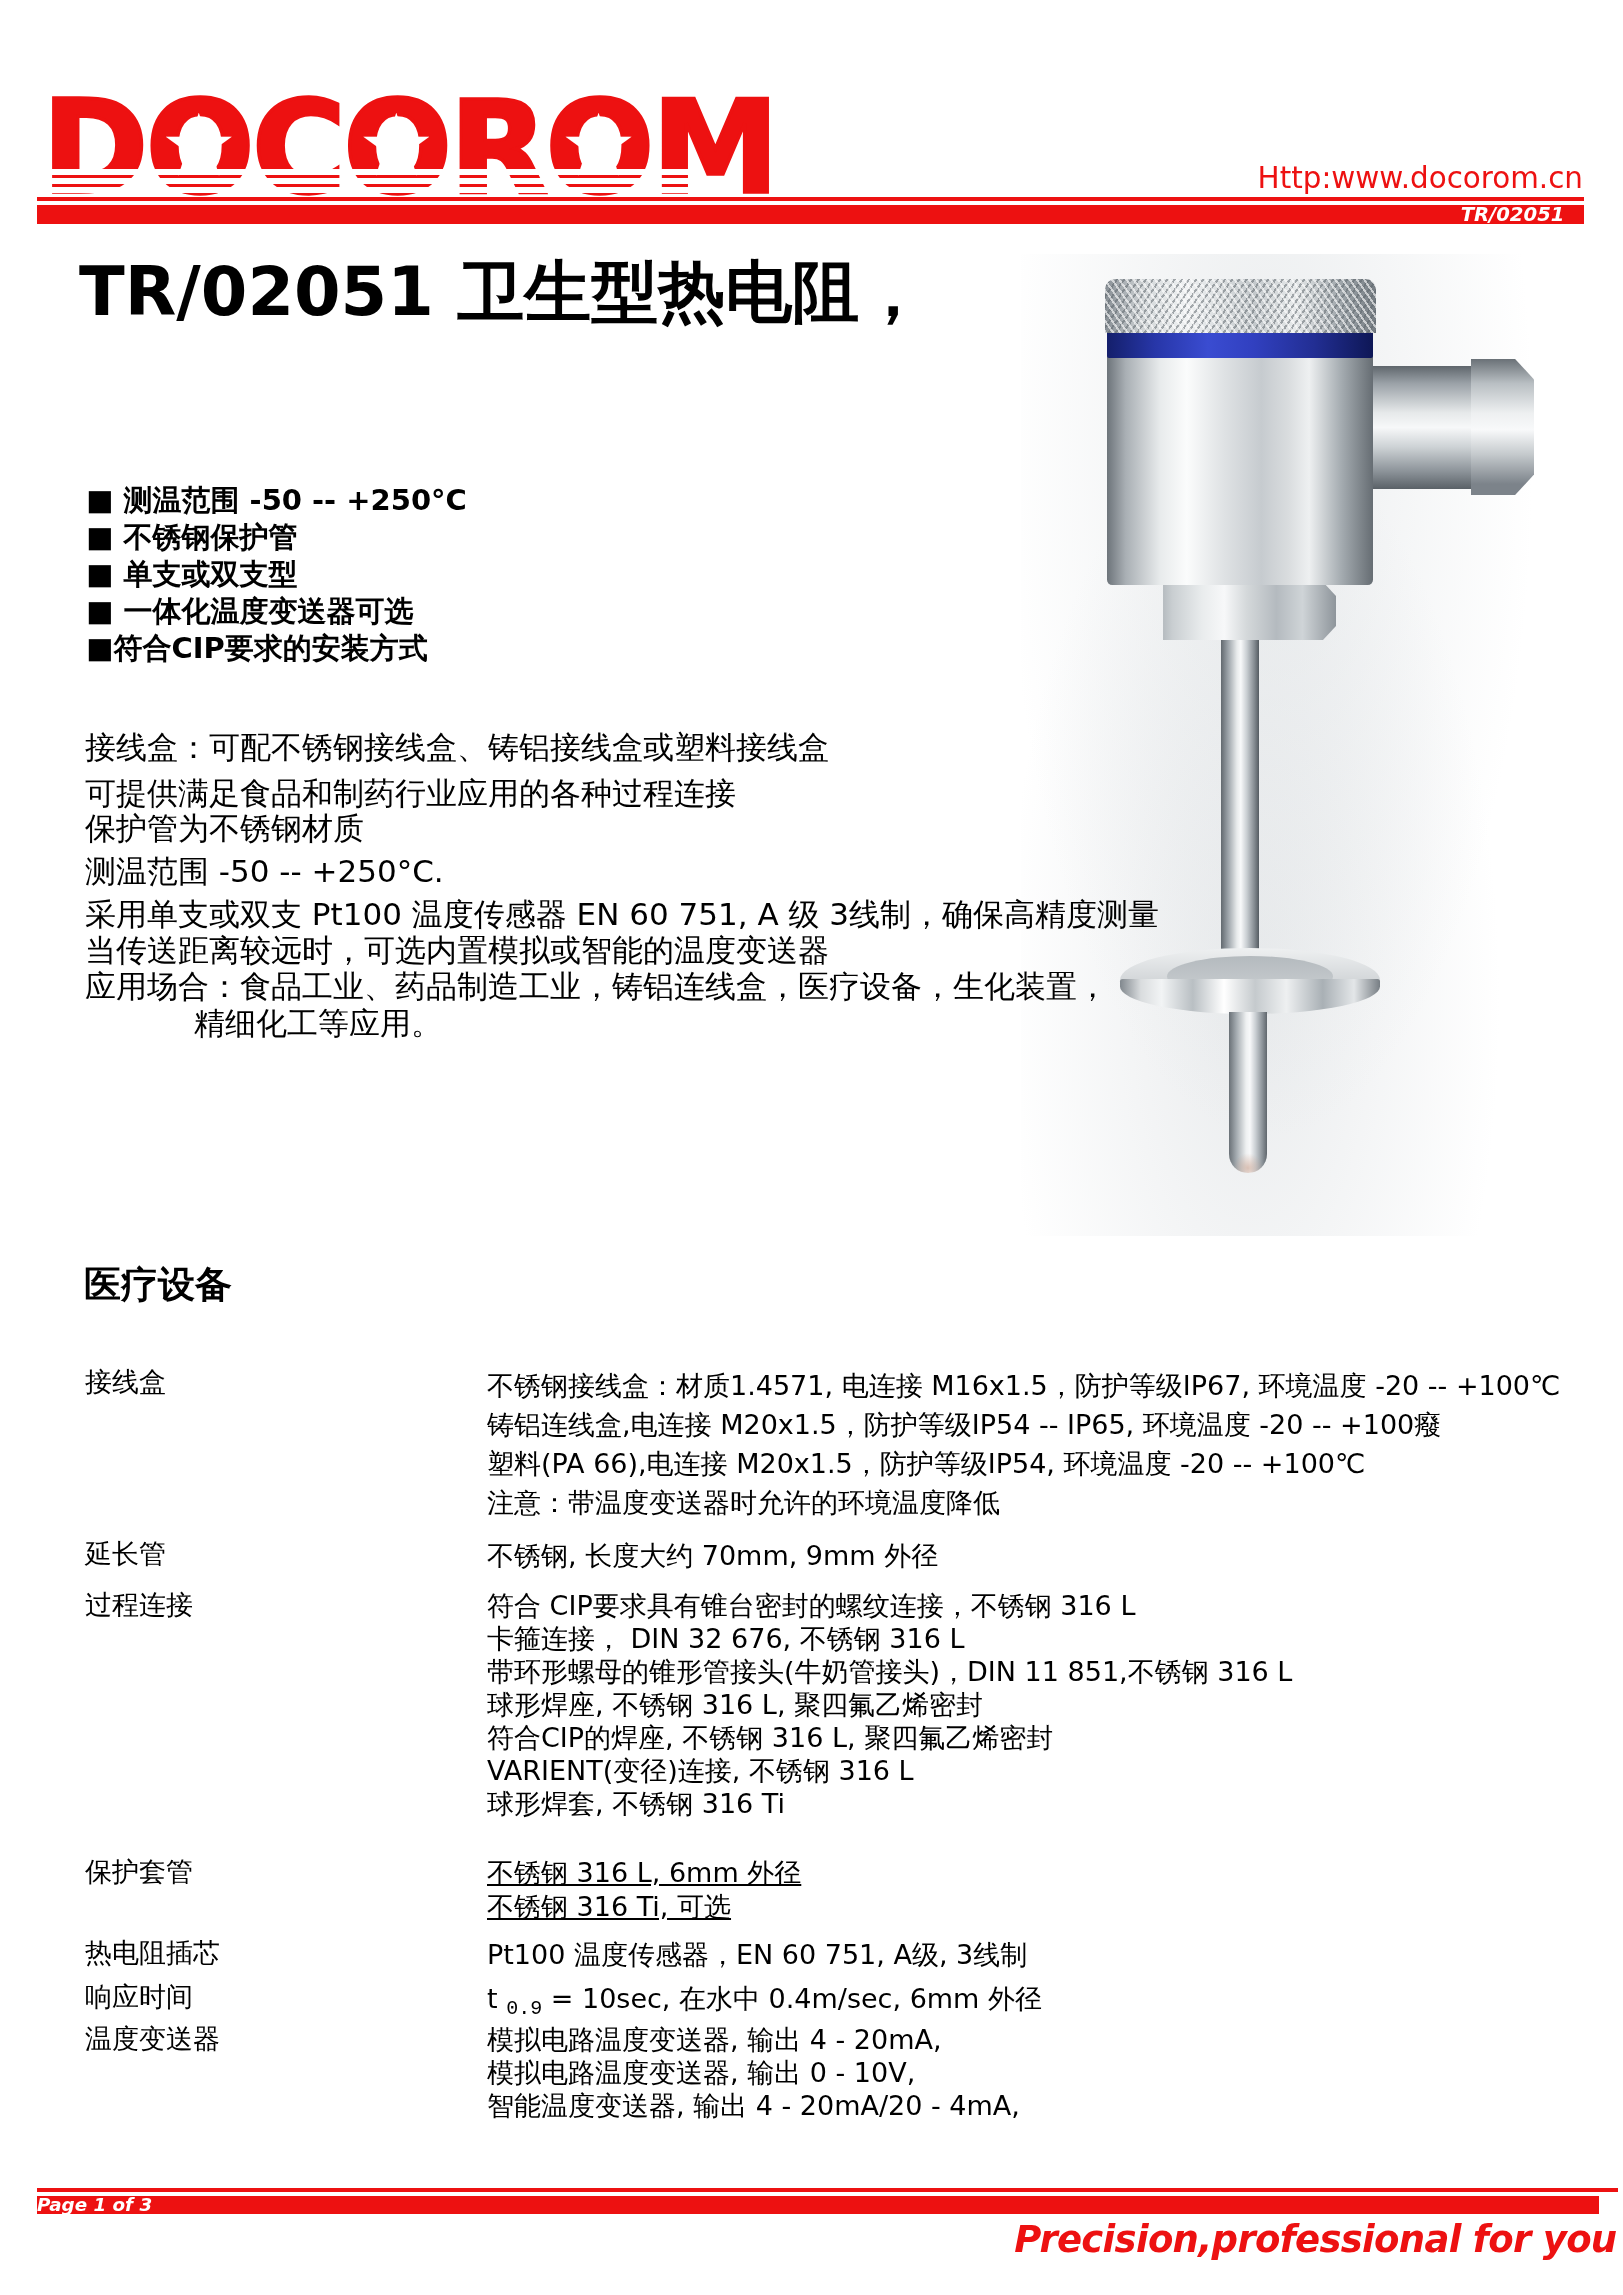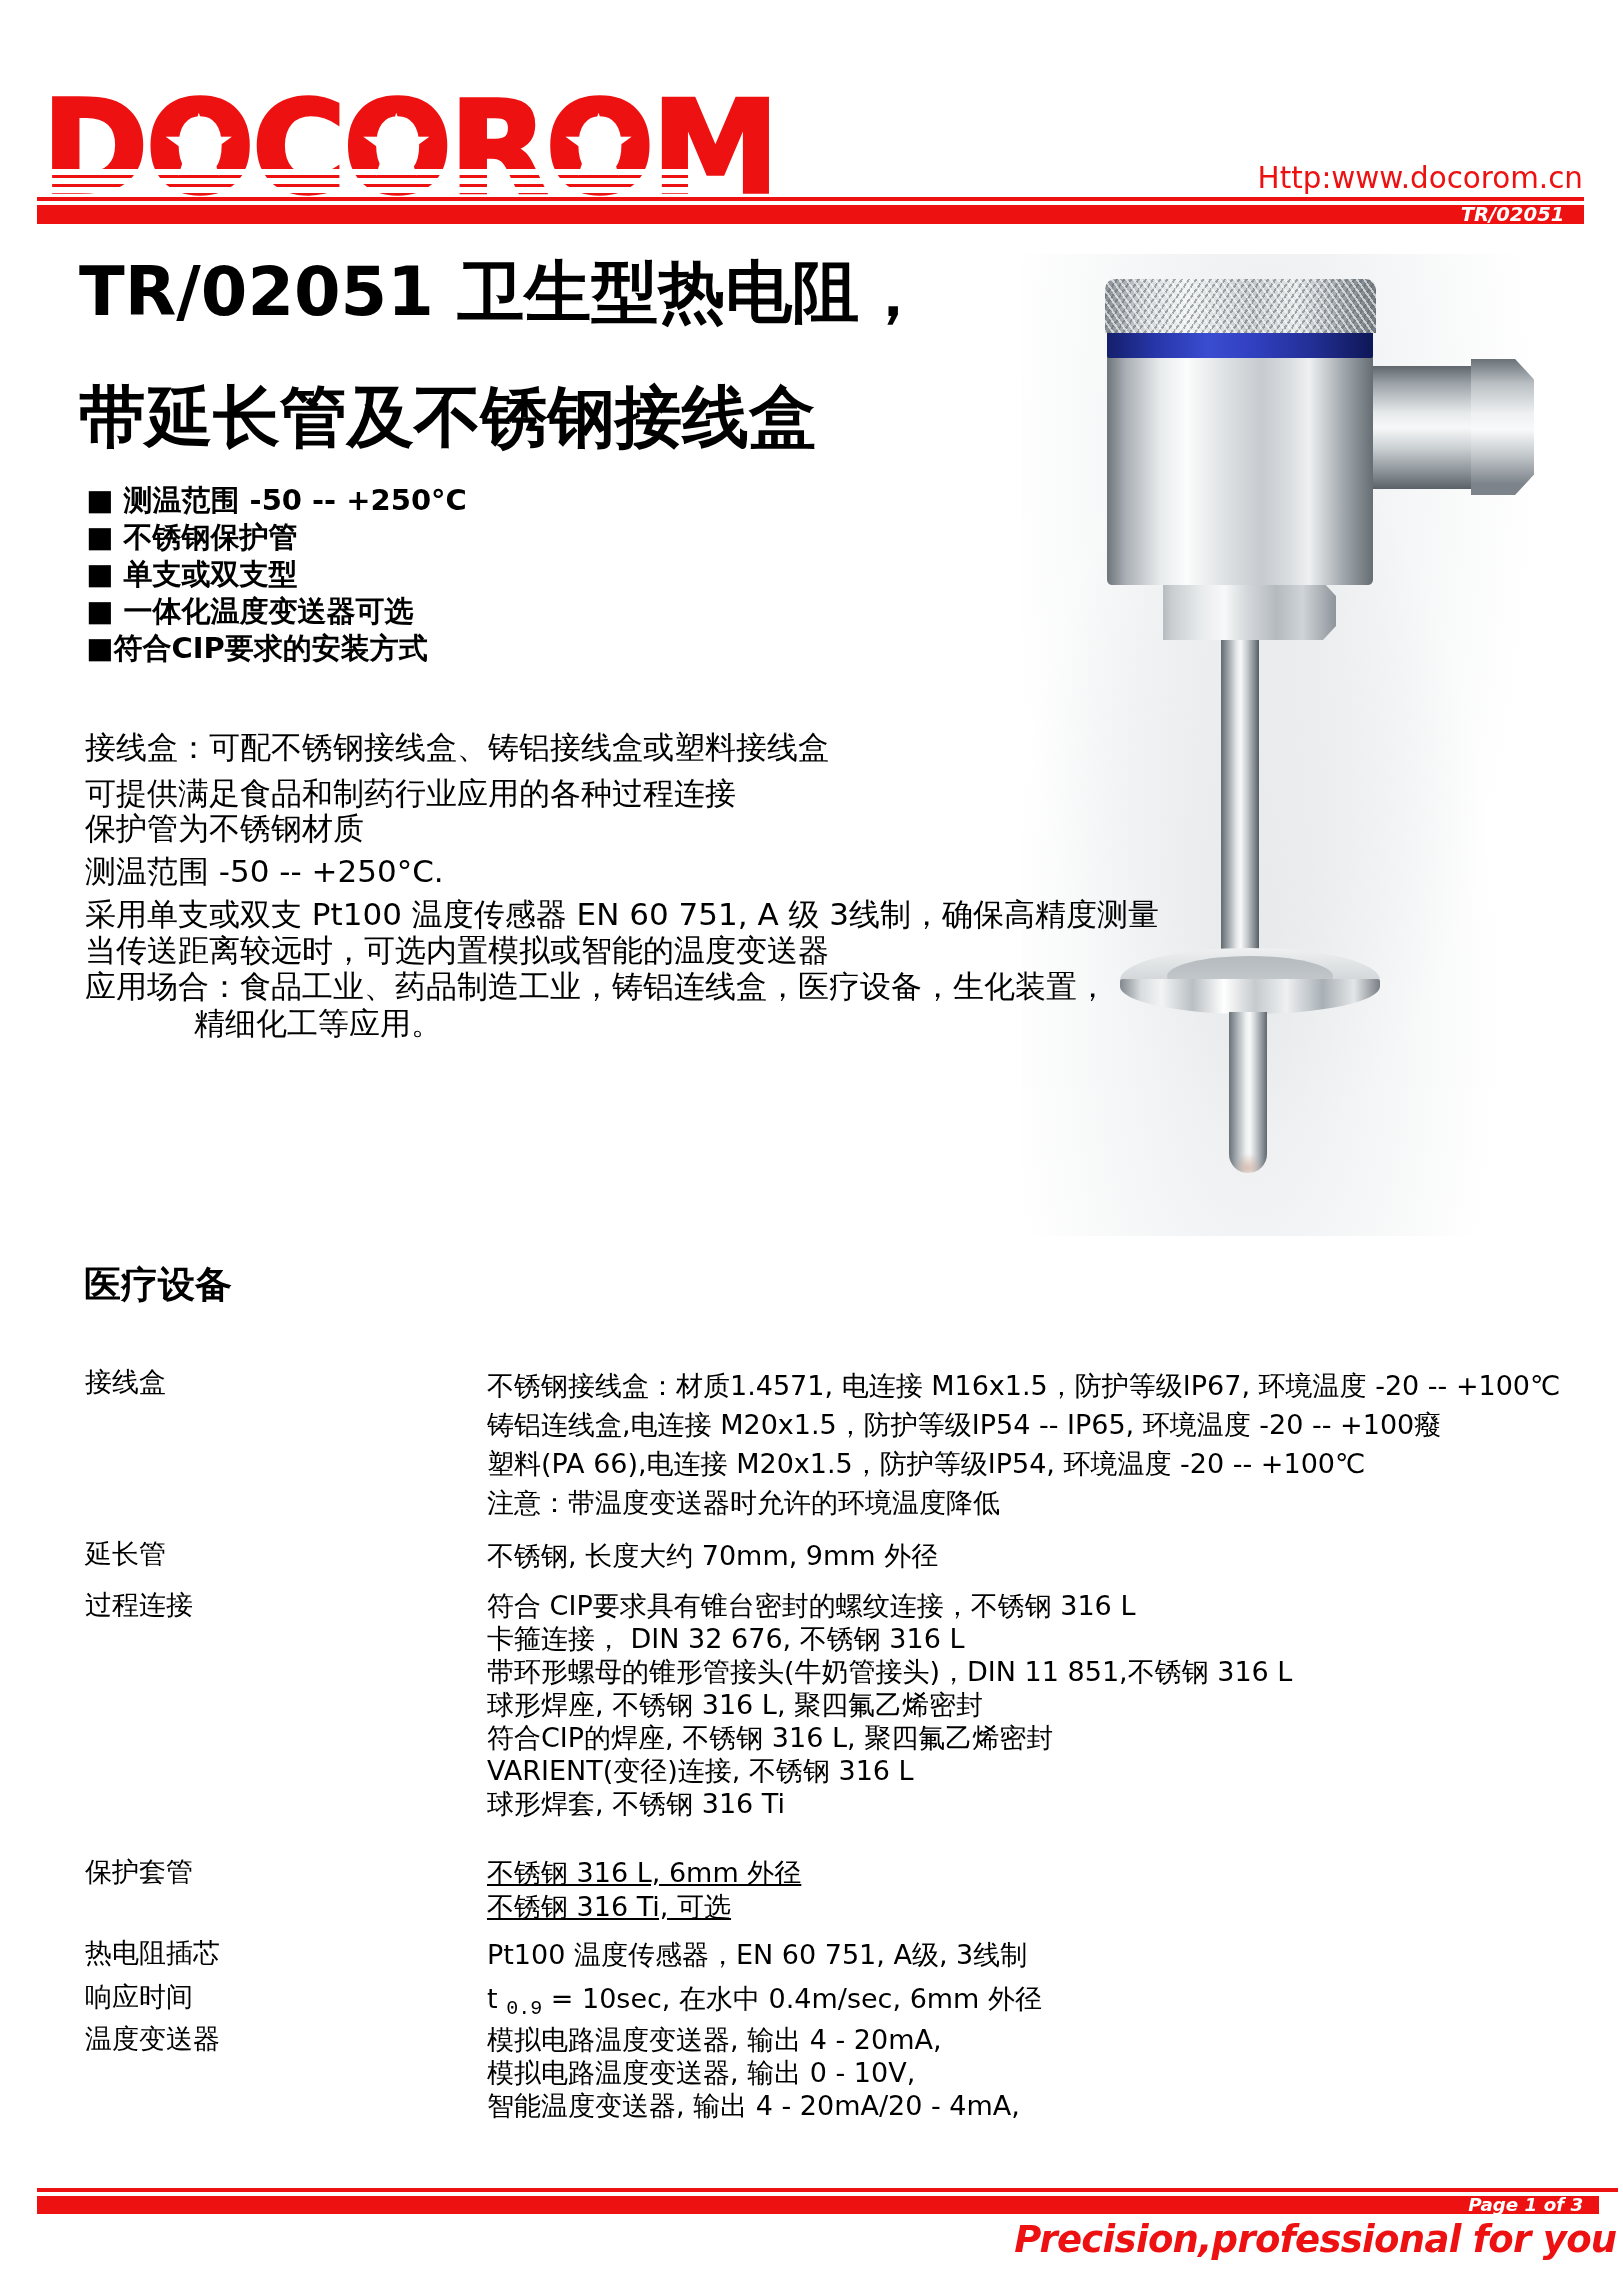--- a/index.html
+++ b/index.html
@@ -53,21 +53,21 @@
   .val .vl{white-space:nowrap;}
   .v1 .vl{line-height:39px;}
   .v3 .vl{line-height:33px;}
   .v4 .vl{line-height:34px;text-decoration:underline;}
   .v7 .vl{line-height:33px;}
   sub.sb{font-size:20px;font-family:Liberation Mono, monospace;}
   
   .rule-bottom{position:absolute;left:37px;top:2188px;width:1581px;height:3.9px;background:var(--red);}
   .bar-bottom{
     position:absolute;left:37px;top:2196px;width:1562px;height:18.3px;background:var(--red);
-    color:#fff;text-align:right;box-sizing:border-box;padding-right:15.7px;
+    color:#fff;text-align:left;box-sizing:border-box;padding-right:15.7px;
     font-size:18.3px;font-weight:700;font-style:italic;line-height:18.3px;
   }
   .tagline{
     position:absolute;right:6.5px;top:2218px;color:var(--red);
     font-size:37px;font-weight:700;font-style:italic;letter-spacing:-0.7px;
   }
   
   .product{position:absolute;left:1047px;top:274px;width:510px;height:916px;}
   .product div{position:absolute;}
   .glow{
@@ -178,21 +178,20 @@
     <div class="probe"></div>
     <div class="conn-tube"></div>
     <div class="conn-hex"></div>
     <div class="nut"></div>
     <div class="bodyc"></div>
     <div class="band"></div>
     <div class="cap"></div>
   </div>
 
   <div class="title1">TR/02051 卫生型热电阻，</div>
-  <div class="title2">带延长管及不锈钢接线盒</div>
 
   <div class="features">
     <div>■ 测温范围 -50 -- +250°C</div>
     <div>■ 不锈钢保护管</div>
     <div>■ 单支或双支型</div>
     <div>■ 一体化温度变送器可选</div>
     <div>■符合CIP要求的安装方式</div>
   </div>
 
   <div class="il" style="top:728px">接线盒：可配不锈钢接线盒、铸铝接线盒或塑料接线盒</div>

